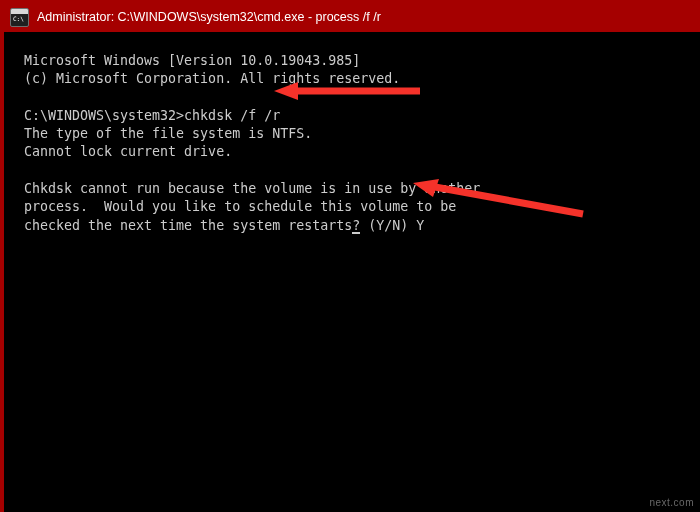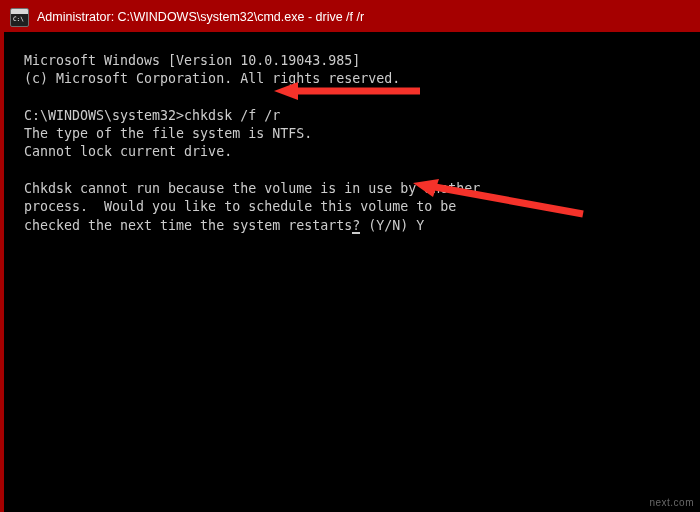--- a/index.html
+++ b/index.html
@@ -123,21 +123,21 @@
 
 <div id="screen">
 
   <div id="window">
 
     <div id="titlebar">
       <span class="app-icon">
         <span class="bar"></span>
         <span class="prompt">C:\</span>
       </span>
-      <span id="title-text">Administrator: C:\WINDOWS\system32\cmd.exe - drive  /f /r</span>
+      <span id="title-text">Administrator: C:\WINDOWS\system32\cmd.exe - process  /f /r</span>
     </div>
 
     <div id="console">
       <pre id="console-text">Microsoft Windows [Version 10.0.19043.985]
 (c) Microsoft Corporation. All rights reserved.
 
 C:\WINDOWS\system32&gt;chkdsk /f /r
 The type of the file system is NTFS.
 Cannot lock current drive.
 

